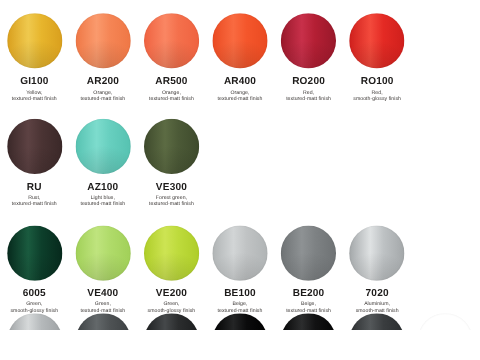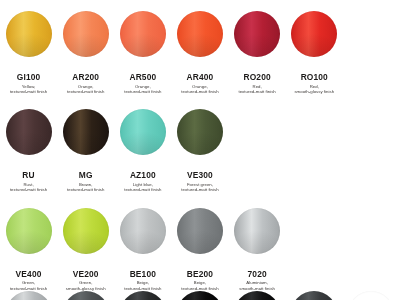--- a/index.html
+++ b/index.html
@@ -53,21 +53,21 @@
     position:absolute;inset:0;
     border-radius:50%;
     box-shadow:inset 0 0 1.5px rgba(0,0,0,.10);
   }
 
   .code{
     font-size:8.4px;
     line-height:9px;
     font-weight:700;
     letter-spacing:.15px;
-    margin-top:16px;
+    margin-top:6px;
     color:#1d1b1a;
     white-space:nowrap;
   }
   .desc{
     font-size:4.3px;
     line-height:5.4px;
     text-align:center;
     color:#3b3735;
     margin-top:1.5px;
     letter-spacing:.04px;
@@ -151,40 +151,40 @@
       </div>
       <div class="row-sp"></div>
       <div class="row row-main">
         <div class="cell">
           <div class="swatch" style="background: radial-gradient(circle at 50% 120%, rgba(0, 0, 0, 0.18), rgba(0, 0, 0, 0) 55%), linear-gradient(90deg, rgb(58, 40, 40) 0%, rgb(93, 66, 67) 38%, rgb(75, 52, 52) 62%, rgb(58, 40, 40) 100%);"></div>
           <div class="code">RU</div>
           <div class="desc">Rust,</div>
           <div class="desc" style="margin-top: 0px;">textured-matt finish</div>
         </div>
         <div class="cell">
-          <div class="swatch" style="background: radial-gradient(circle at 50% 120%, rgba(0, 0, 0, 0.18), rgba(0, 0, 0, 0) 55%), linear-gradient(90deg, rgb(28, 20, 16) 0%, rgb(84, 65, 44) 38%, rgb(45, 33, 23) 62%, rgb(28, 20, 16) 100%);"></div>
-          <div class="code">MG</div>
-          <div class="desc">Brown,</div>
-          <div class="desc" style="margin-top: 0px;">textured-matt finish</div>
-        </div>
-        <div class="cell">
           <div class="swatch" style="background: radial-gradient(circle at 50% 120%, rgba(0, 0, 0, 0.18), rgba(0, 0, 0, 0) 55%), linear-gradient(90deg, rgb(86, 194, 177) 0%, rgb(125, 220, 205) 38%, rgb(103, 207, 191) 62%, rgb(86, 194, 177) 100%);"></div>
           <div class="code">AZ100</div>
           <div class="desc">Light blue,</div>
           <div class="desc" style="margin-top: 0px;">textured-matt finish</div>
         </div>
         <div class="cell">
           <div class="swatch" style="background: radial-gradient(circle at 50% 120%, rgba(0, 0, 0, 0.18), rgba(0, 0, 0, 0) 55%), linear-gradient(90deg, rgb(62, 74, 44) 0%, rgb(92, 107, 67) 38%, rgb(76, 90, 55) 62%, rgb(62, 74, 44) 100%);"></div>
           <div class="code">VE300</div>
           <div class="desc">Forest green,</div>
           <div class="desc" style="margin-top: 0px;">textured-matt finish</div>
         </div>
       </div>
       <div class="row-sp"></div>
       <div class="row row-main">
+        <div class="cell">
+          <div class="swatch" style="background: radial-gradient(circle at 50% 120%, rgba(0, 0, 0, 0.18), rgba(0, 0, 0, 0) 55%), linear-gradient(90deg, rgb(6, 41, 28) 0%, rgb(26, 91, 63) 38%, rgb(13, 63, 43) 62%, rgb(6, 41, 28) 100%);"></div>
+          <div class="code">6005</div>
+          <div class="desc">Green,</div>
+          <div class="desc" style="margin-top: 0px;">smooth-glossy finish</div>
+        </div>
         <div class="cell">
           <div class="swatch" style="background: radial-gradient(circle at 50% 120%, rgba(0, 0, 0, 0.18), rgba(0, 0, 0, 0) 55%), linear-gradient(90deg, rgb(161, 208, 88) 0%, rgb(191, 228, 126) 38%, rgb(176, 219, 106) 62%, rgb(161, 208, 88) 100%);"></div>
           <div class="code">VE400</div>
           <div class="desc">Green,</div>
           <div class="desc" style="margin-top: 0px;">textured-matt finish</div>
         </div>
         <div class="cell">
           <div class="swatch" style="background: radial-gradient(circle at 50% 120%, rgba(0, 0, 0, 0.18), rgba(0, 0, 0, 0) 55%), linear-gradient(90deg, rgb(174, 205, 40) 0%, rgb(205, 228, 83) 38%, rgb(190, 219, 60) 62%, rgb(174, 205, 40) 100%);"></div>
           <div class="code">VE200</div>
           <div class="desc">Green,</div>

